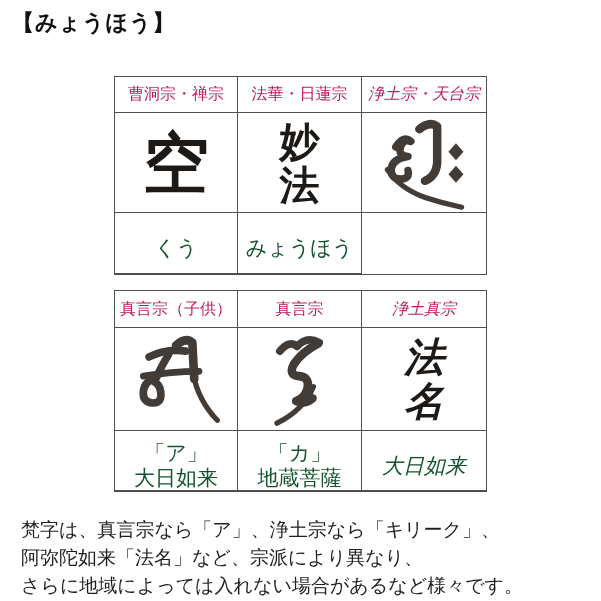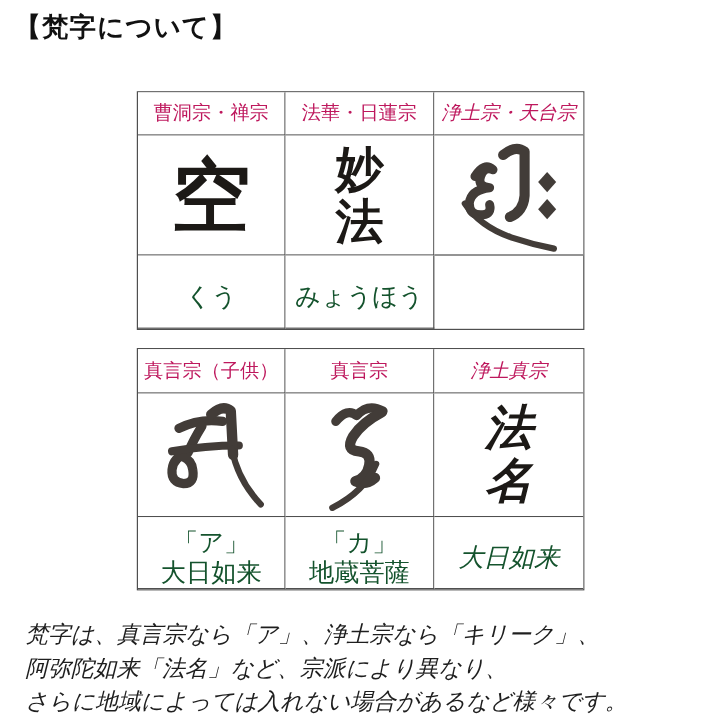--- a/index.html
+++ b/index.html
@@ -59,28 +59,28 @@
   }
 
   .bonji{display:block;}
   .bonji path{fill:none;stroke:#423c38;stroke-linecap:round;stroke-linejoin:round;}
   .bonji .fillpart{fill:#423c38;stroke:none;}
 
   .footer{
     position:absolute;left:21px;top:516px;width:566px;
     font-size:19px;line-height:28px;color:#1e1e1e;
   }
-  .footer div{white-space:nowrap;font-style:italic;}
+  .footer div{white-space:nowrap;}
 </style>
 </head>
 <body>
 
 <div class="page">
 
-  <div class="page-title">【梵字について】</div>
+  <div class="page-title">【みょうほう】</div>
 
   <div class="btable t1">
     <div class="cell hdr">曹洞宗・禅宗</div>
     <div class="cell hdr">法華・日蓮宗</div>
     <div class="cell hdr last-col">浄土宗・天台宗</div>
 
     <div class="cell glyph-cell">
       <span class="kanji-big">空</span>
     </div>
     <div class="cell glyph-cell">

